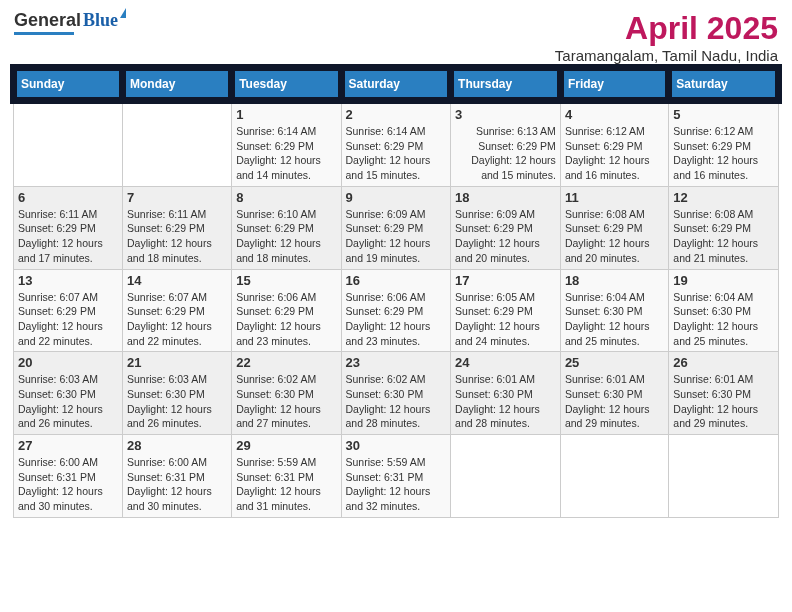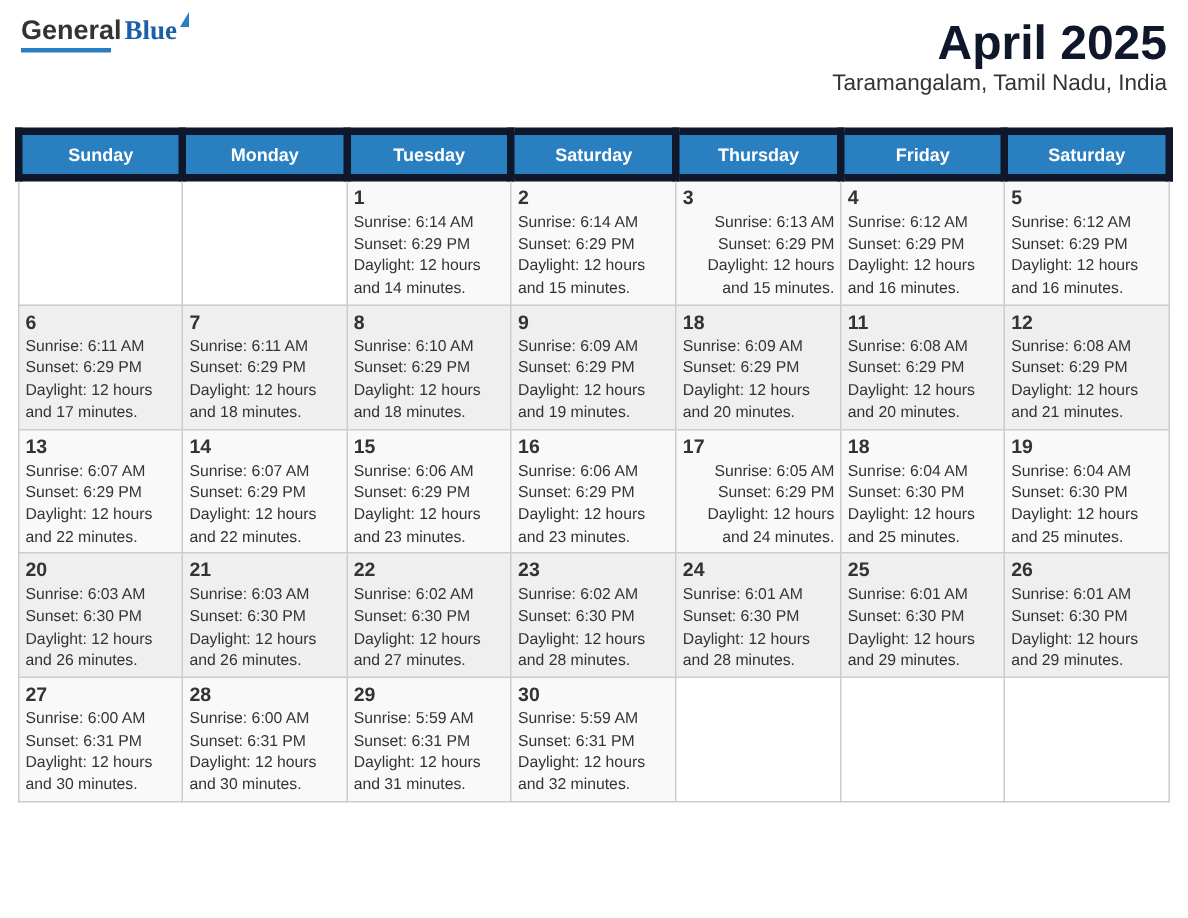--- a/index.html
+++ b/index.html
@@ -7,52 +7,52 @@
       font-family: Arial, sans-serif;
       background: #fff;
       width: 792px;
       min-height: 612px;
       padding: 10px;
     }
     .header {
       display: flex;
       justify-content: space-between;
       align-items: flex-start;
-      margin-bottom: 21px;
+      margin-bottom: 0;
       padding: 0 4px;
     }
     .logo {
       display: flex;
       flex-direction: column;
       align-items: flex-start;
     }
     .title-area {
       text-align: right;
     }
     .title-area h1 {
       font-size: 32px;
       font-weight: bold;
-      color: #0f172a;
+      color: #be185d;
     }
     .title-area h2 {
       font-size: 15px;
       font-weight: normal;
       color: #333;
     }
     .calendar {
       width: 100%;
       border-collapse: collapse;
       font-size: 11px;
     }
     .calendar thead th {
       background: #2a7fc1;
       color: #fff;
       padding: 6px 4px;
-      text-align: center;
-      border: 5px solid #0f172a;
+      text-align: left;
+      border: 7px solid #0f172a;
       font-size: 12px;
     }
     .calendar tbody td {
       border: 1px solid #ccc;
       vertical-align: top;
       padding: 3px 4px;
       width: 113px;
       min-height: 80px;
       background: #fff;
     }
@@ -209,21 +209,21 @@
 Daylight: 12 hours and 23 minutes.</div>
         </td>
         <td>
           <span class="day-num">16</span>
           <div class="day-info" style="white-space: pre-line;">Sunrise: 6:06 AM
 Sunset: 6:29 PM
 Daylight: 12 hours and 23 minutes.</div>
         </td>
         <td>
           <span class="day-num">17</span>
-          <div class="day-info" style="white-space: pre-line; text-align: right;">Sunrise: 6:05 AM
+          <div class="day-info" style="white-space: pre-line;">Sunrise: 6:05 AM
 Sunset: 6:29 PM
 Daylight: 12 hours and 24 minutes.</div>
         </td>
         <td>
           <span class="day-num">18</span>
           <div class="day-info" style="white-space: pre-line;">Sunrise: 6:04 AM
 Sunset: 6:30 PM
 Daylight: 12 hours and 25 minutes.</div>
         </td>
         <td>

